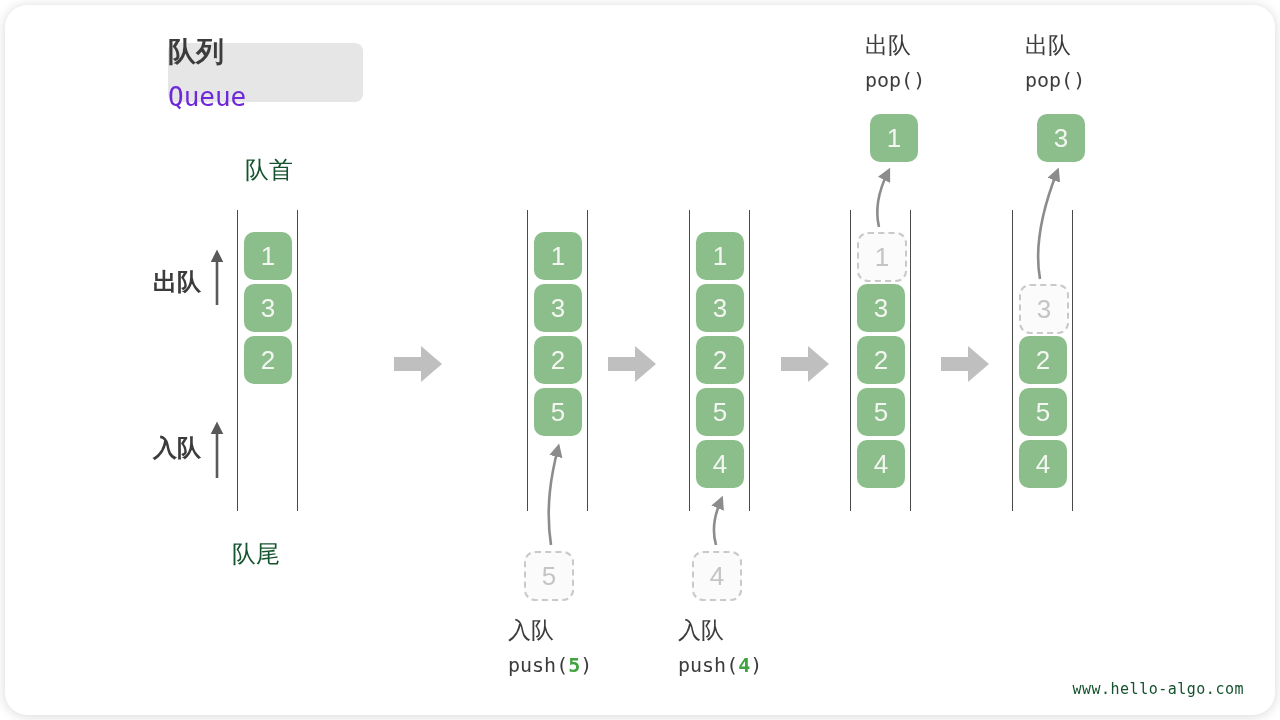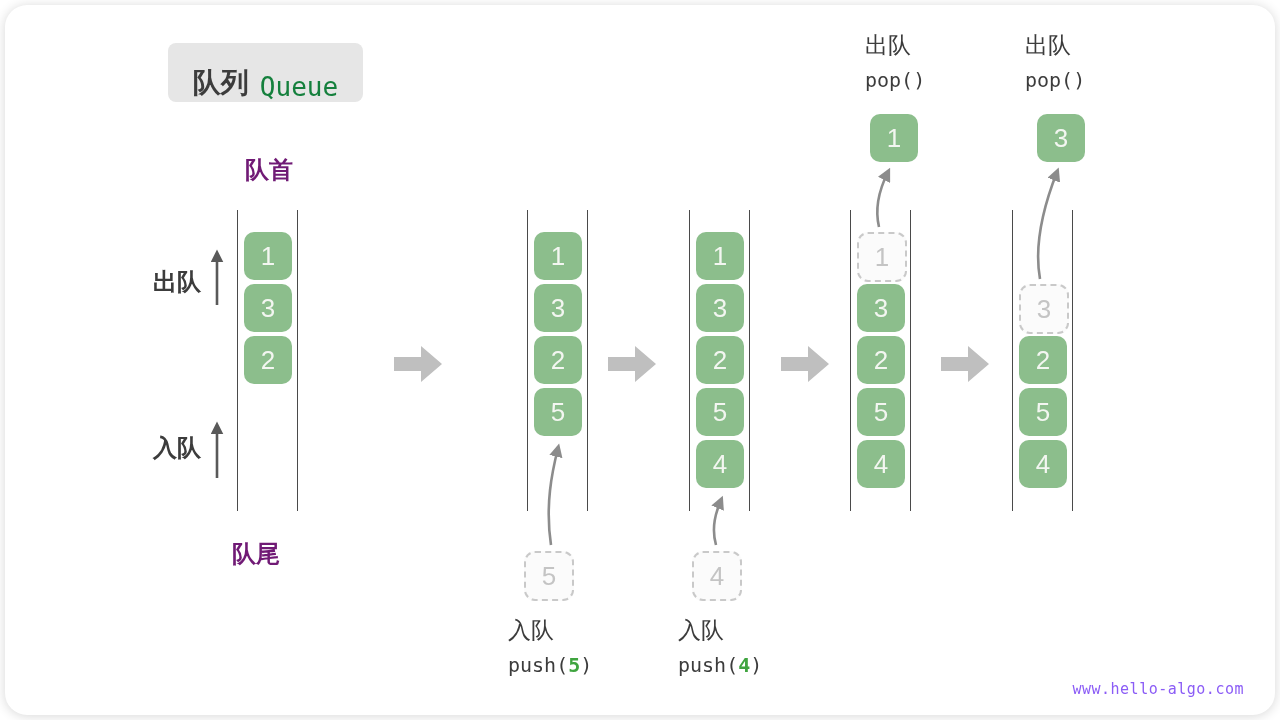--- a/index.html
+++ b/index.html
@@ -2,44 +2,44 @@
 <html><head>
 <meta charset="utf-8">
 <style>
   html,body{margin:0;padding:0;width:1280px;height:720px;background:#ffffff;overflow:hidden;
     font-family:"Liberation Sans",sans-serif;color:#3c3c3c;}
   .card{position:absolute;left:5px;top:5px;right:5px;bottom:5px;background:#ffffff;
     border-radius:22px;box-shadow:0 1px 12px rgba(0,0,0,.16);}
   .abs{position:absolute;}
   
   .badge{left:168px;top:43px;width:195px;height:59px;background:#e6e6e6;border-radius:8px;
-    display:flex;align-items:flex-end;justify-content:center;gap:11px;}
+    display:flex;align-items:flex-start;justify-content:center;gap:11px;flex-direction:column;}
   .badge .zh{font-size:28px;font-weight:bold;color:#3c3c3c;}
-  .badge .en{font-size:26px;font-family:"DejaVu Sans Mono",monospace;color:#15803d;}
+  .badge .en{font-size:26px;font-family:"DejaVu Sans Mono",monospace;color:#6d28d9;}
   
-  .lbl{font-size:24px;font-weight:bold;color:#701a75;white-space:nowrap;}
+  .lbl{font-size:24px;font-weight:normal;color:#14532d;white-space:nowrap;}
   
   .channel{top:210px;width:59px;height:301px;border-left:1.6px solid #4a4a4a;border-right:1.6px solid #4a4a4a;}
   .qx1{left:237px}.qx2{left:527px}.qx3{left:689px}.qx4{left:850px}.qx5{left:1012px}
   
   .cell{width:48px;height:48px;border-radius:10px;background:#8cbe8c;color:#f3f6f1;
     font-size:26px;font-weight:500;display:flex;align-items:center;justify-content:center;z-index:3;}
   .ghost{width:46px;height:46px;border-radius:11px;background:#fbfbfb;border:2px dashed #c9c9c9;
     color:#c4c4c4;font-size:26px;font-weight:500;display:flex;align-items:center;justify-content:center;z-index:3;}
   .cx1{left:244px}.cx2{left:534px}.cx3{left:696px}.cx4{left:857px}.cx5{left:1019px}
   .s0{top:232px}.s1{top:284px}.s2{top:336px}.s3{top:388px}.s4{top:440px}
   
   .anno{display:flex;flex-direction:column;gap:7px;white-space:nowrap;}
   .anno .zh{font-size:23px;font-weight:500;color:#3c3c3c;}
   .anno .code{font-size:20px;font-family:"DejaVu Sans Mono",monospace;color:#3c3c3c;}
   .anno .code .g{color:#3fa43f;font-weight:bold;}
   .side{font-size:24px;font-weight:bold;color:#3c3c3c;}
   .overlay{left:0;top:0;z-index:2;pointer-events:none;}
   .watermark{right:36px;bottom:22px;font-size:15px;letter-spacing:.5px;
-    font-family:"DejaVu Sans Mono",monospace;color:#8b5cf6;}
+    font-family:"DejaVu Sans Mono",monospace;color:#14532d;}
 </style>
 </head>
 <body>
 
 <div class="card"></div>
 
 <div class="abs badge">
   <span class="zh">队列</span>
   <span class="en">Queue</span>
 </div>

